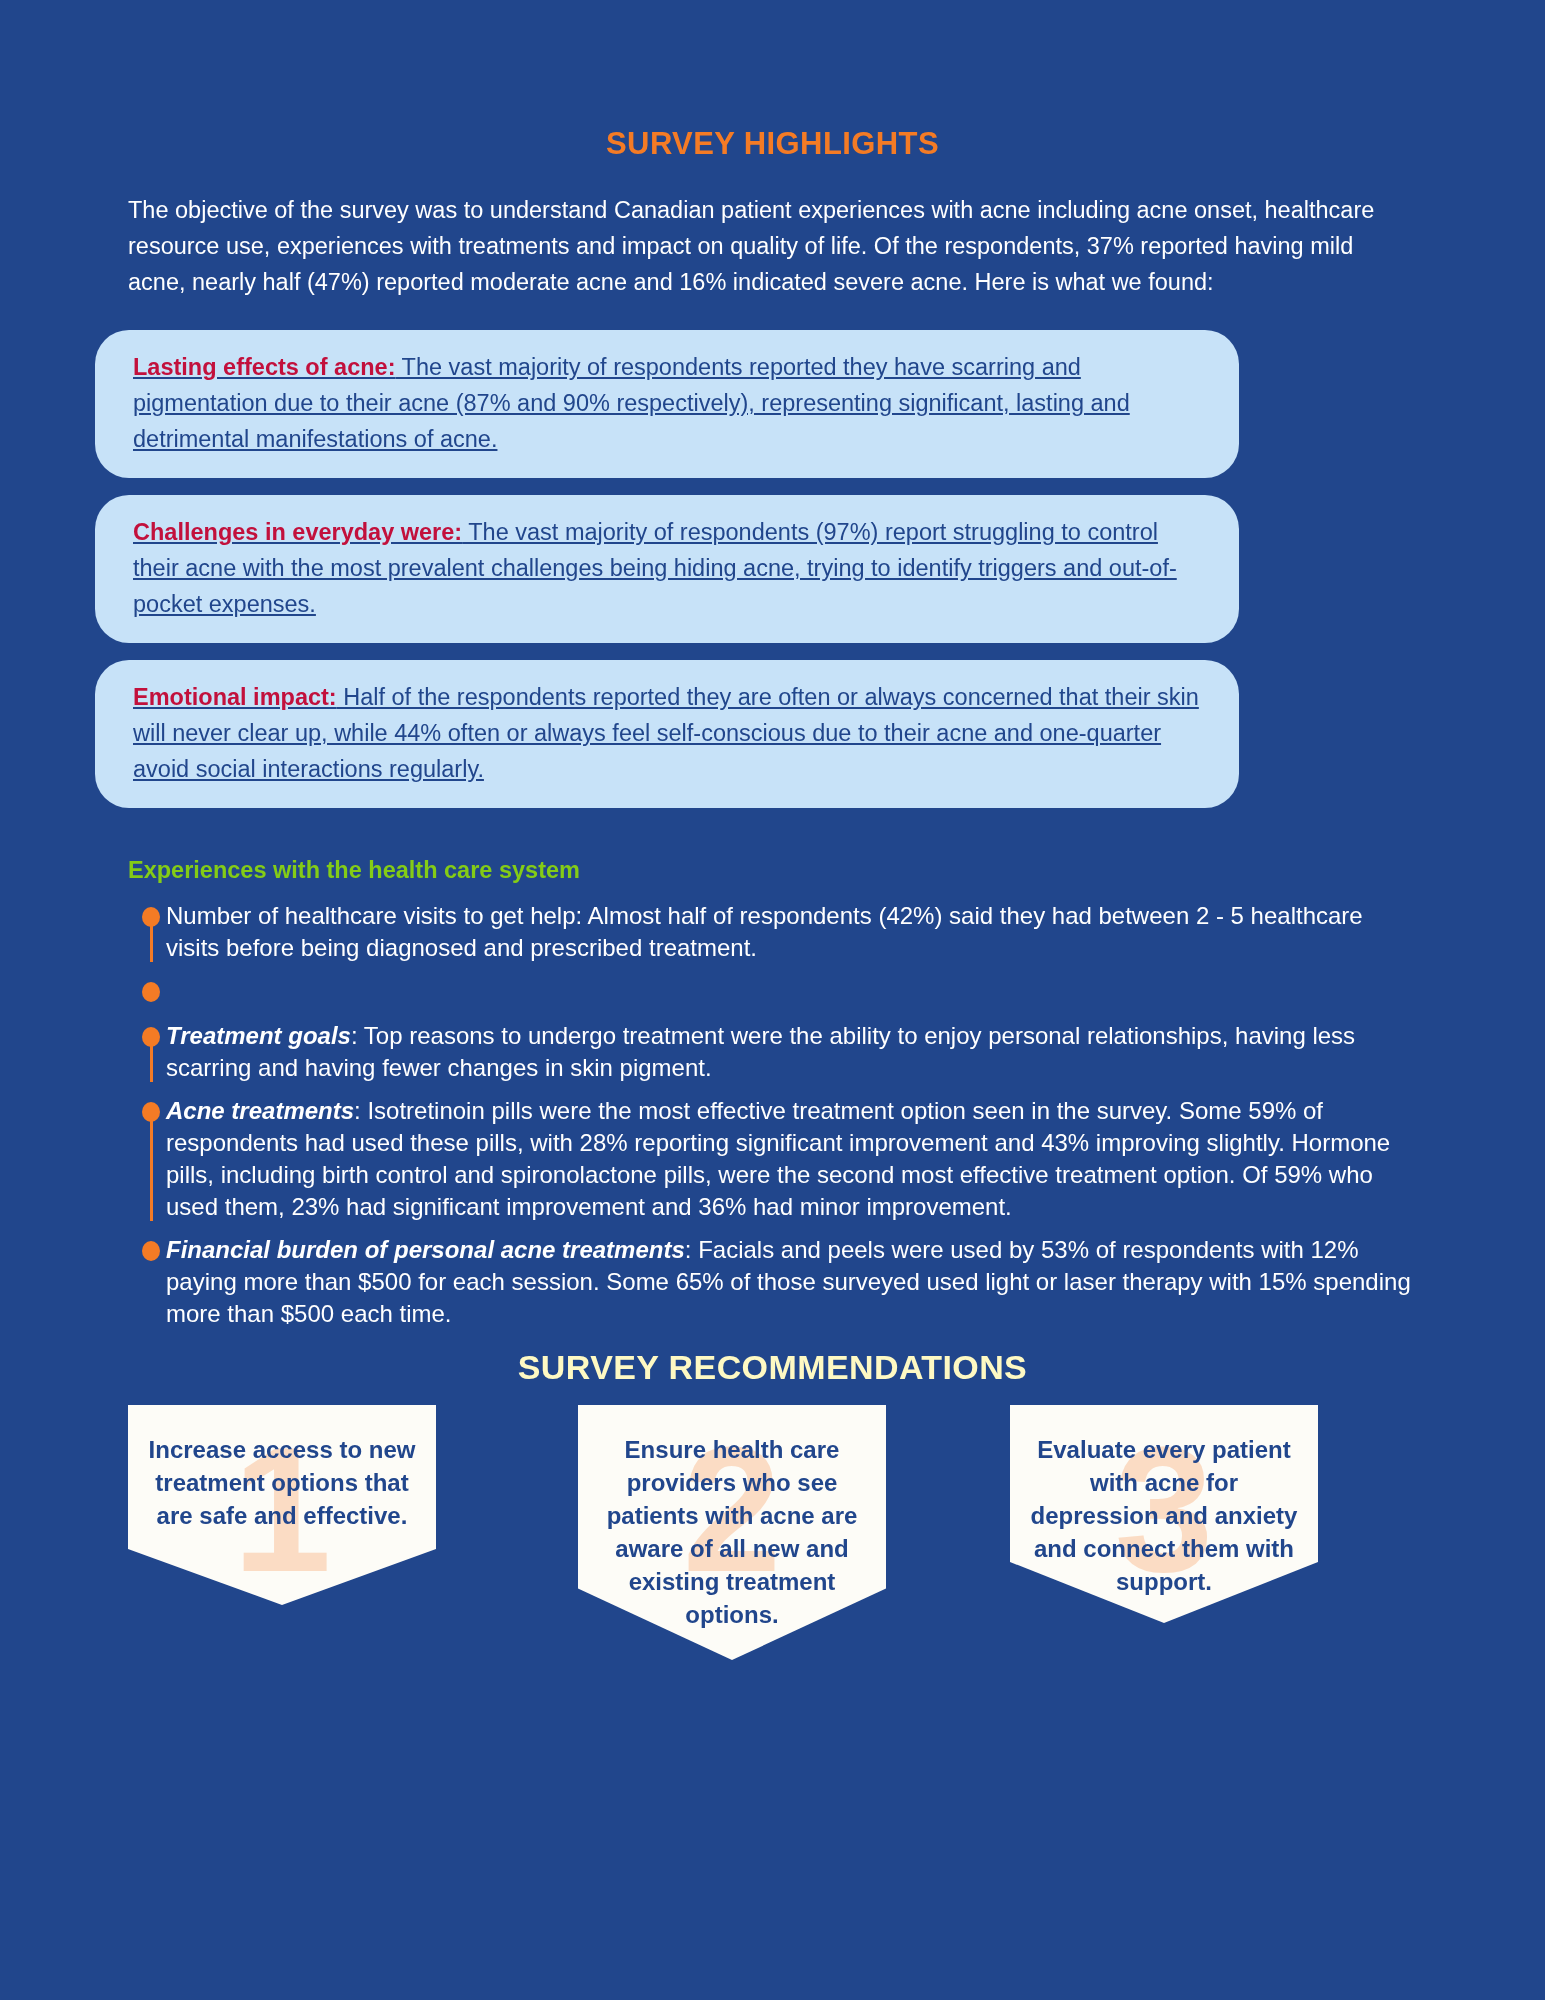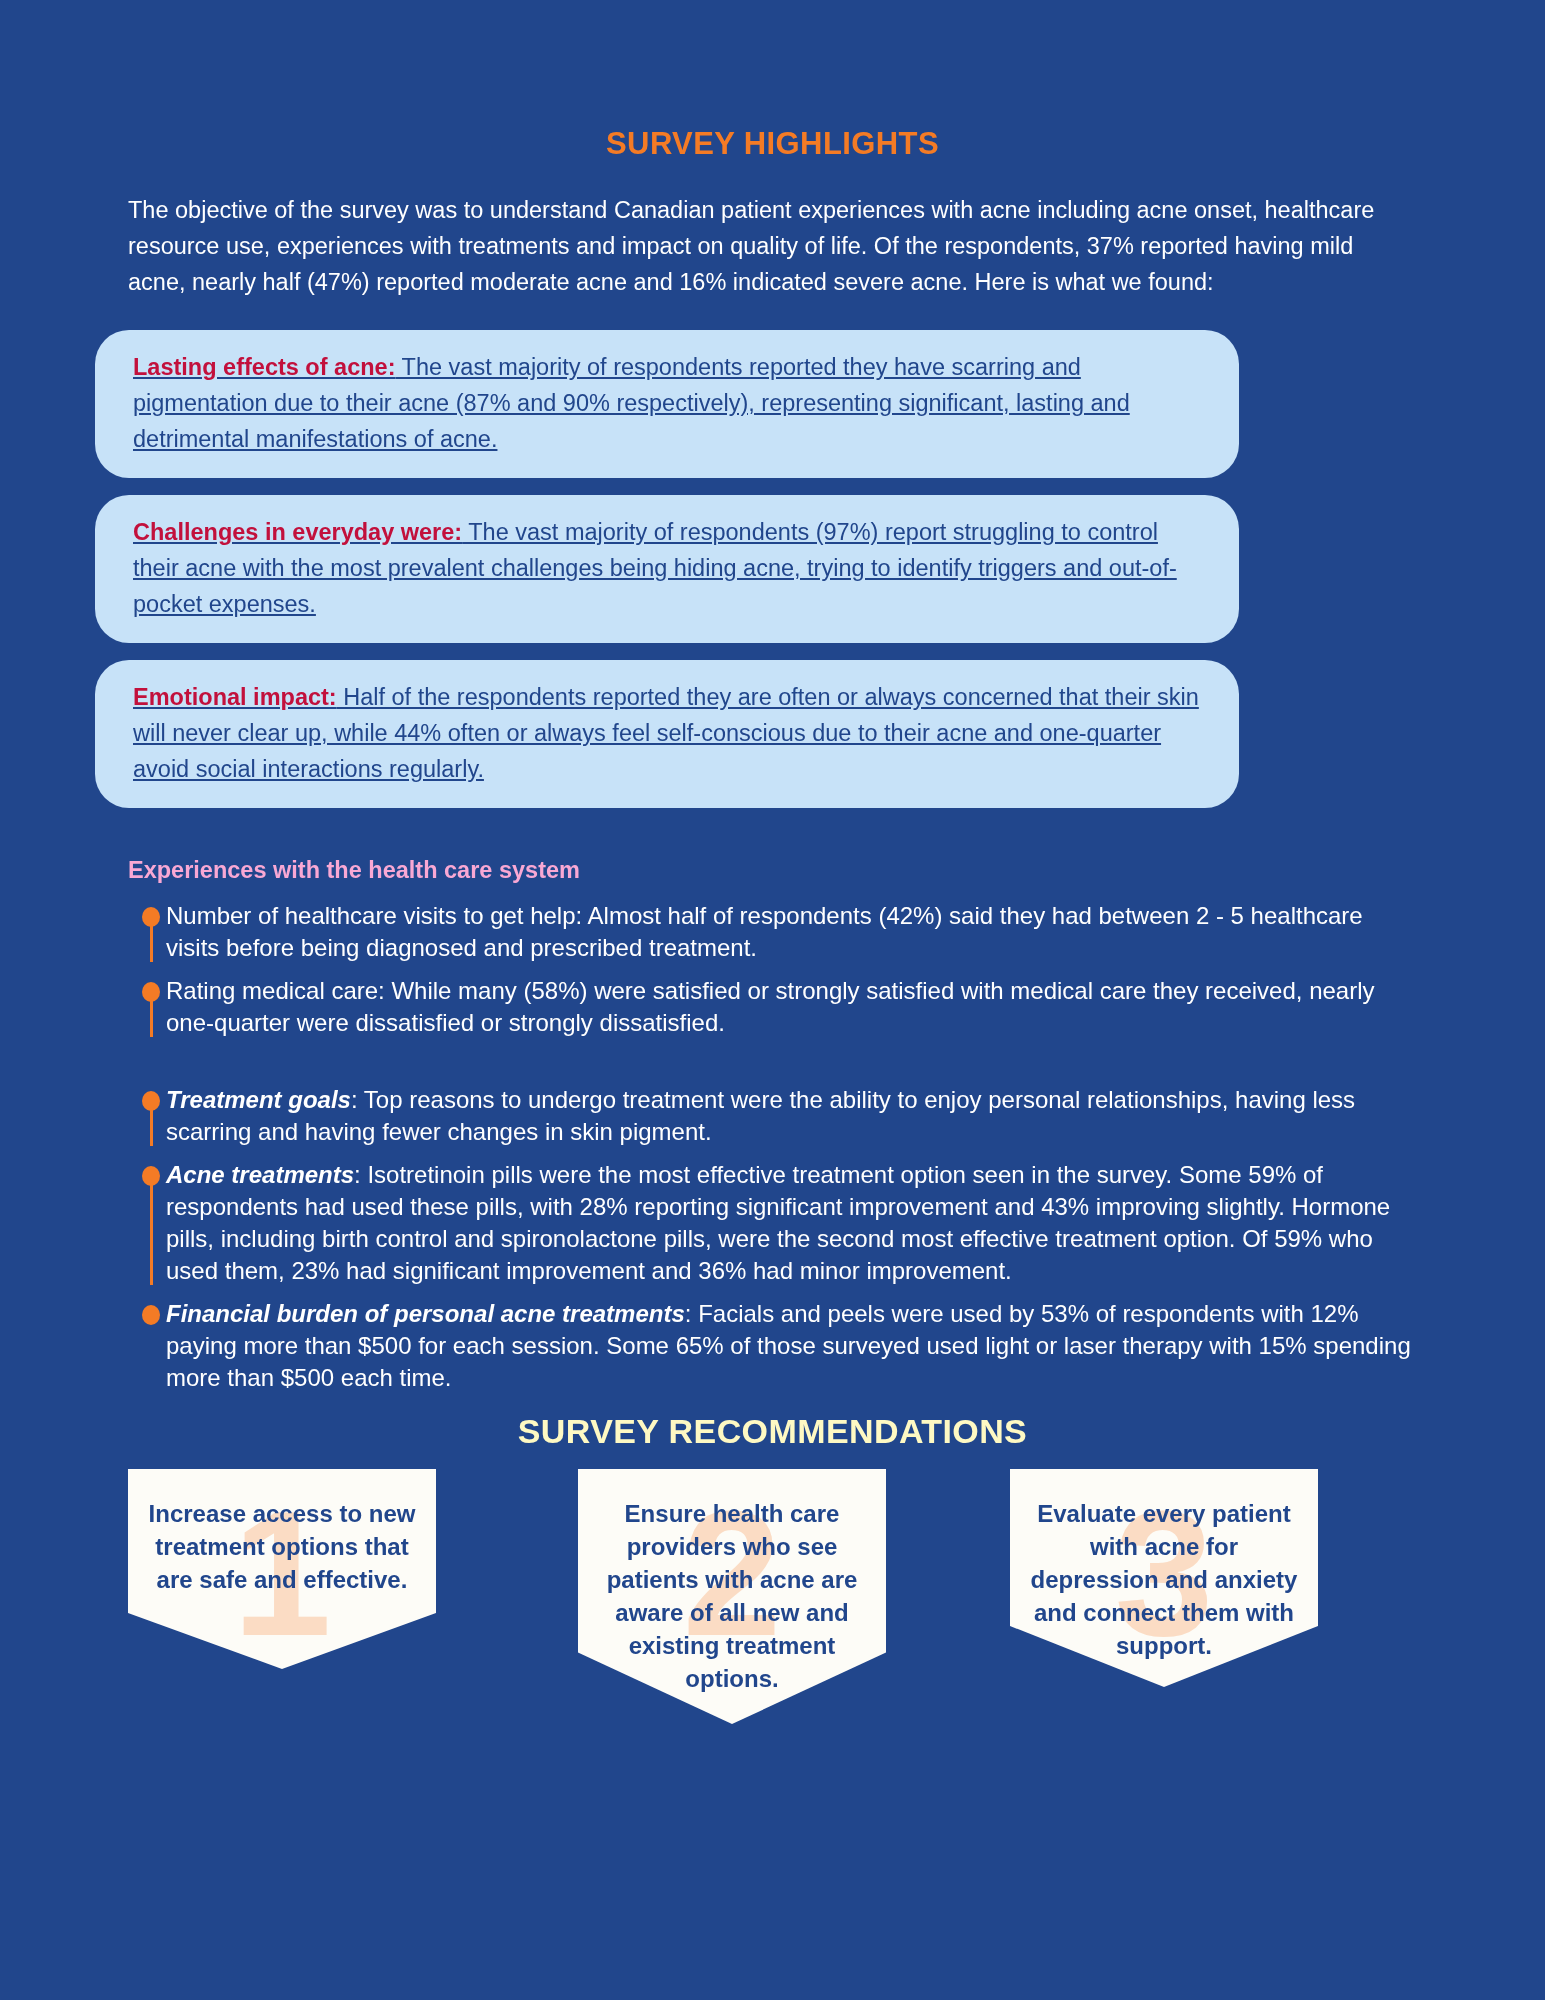--- a/index.html
+++ b/index.html
@@ -73,21 +73,21 @@
   .callout b.lead {
     color: #C2103C;
     font-weight: bold;
   }
 
   
   .block {
     padding: 0 128px 0 128px;
   }
   .sub-head {
-    color: #f9a8d4;
+    color: #84cc16;
     font-size: 23.5px;
     font-weight: bold;
     margin: 0;
     padding: 0;
     line-height: 30px;
   }
   .bullets {
     list-style: none;
     margin: 0;
     padding: 4px 0 0 0;
@@ -200,21 +200,20 @@
     <p class="sub-head">Experiences with the health care system</p>
     <ul class="bullets">
       <li>
         <span class="dot"></span>
         <span class="rule"></span>
         <span>Number of healthcare visits to get help: Almost half of respondents (42%) said they had between 2 - 5 healthcare visits before being diagnosed and prescribed treatment.</span>
       </li>
       <li>
         <span class="dot"></span>
         <span class="rule"></span>
-        <span> Rating medical care: While many (58%) were satisfied or strongly satisfied with medical care they received, nearly one-quarter were dissatisfied or strongly dissatisfied.</span>
       </li>
     </ul>
   </div>
 
   <div class="spacer-lg"></div>
 
   <div class="block">
     <ul class="bullets">
       <li>
         <span class="dot"></span>

